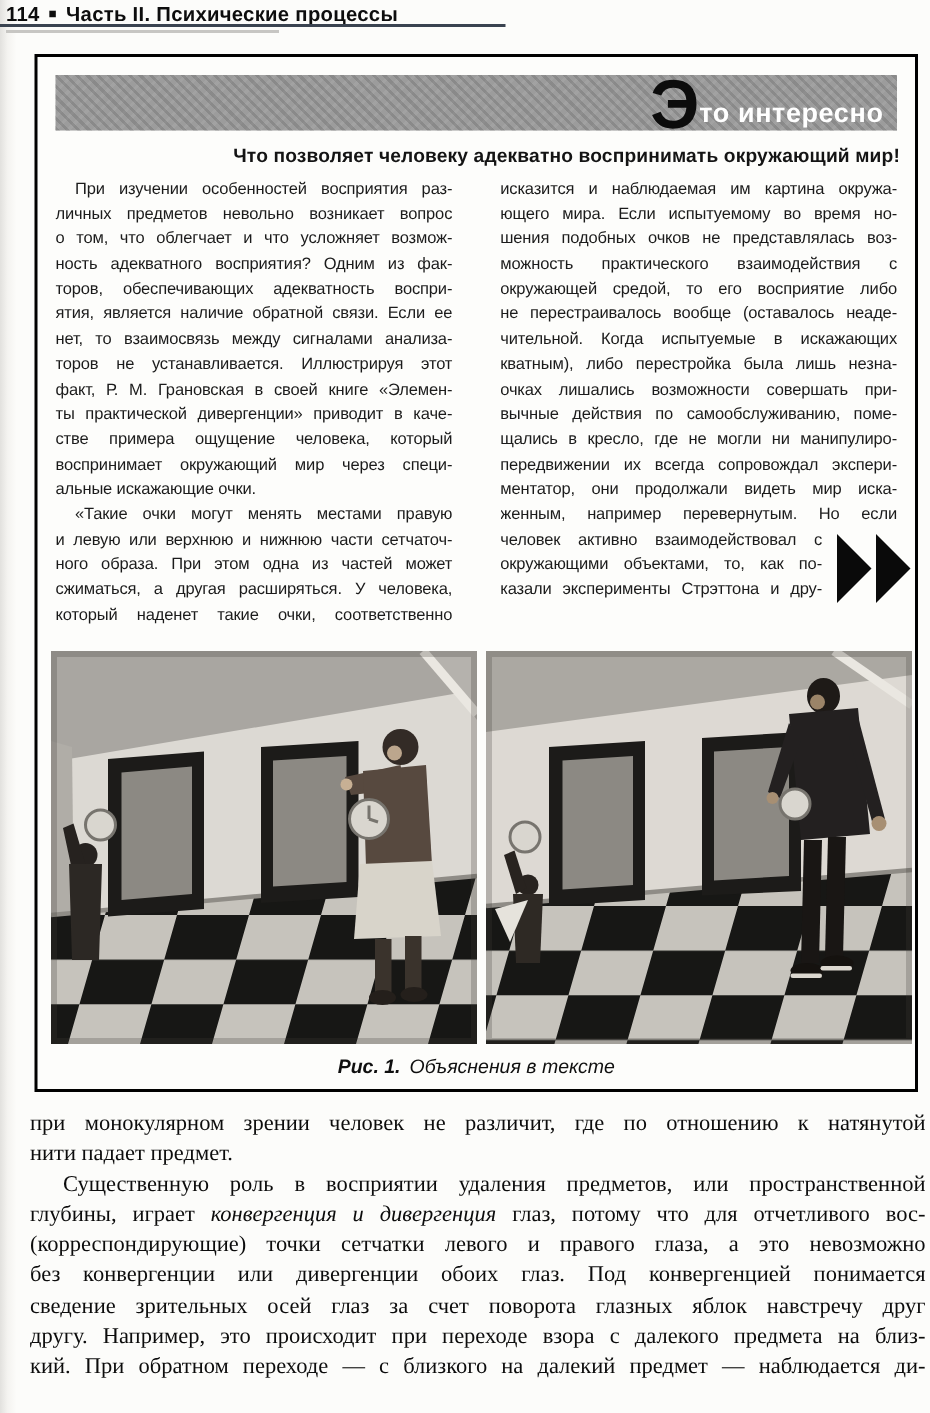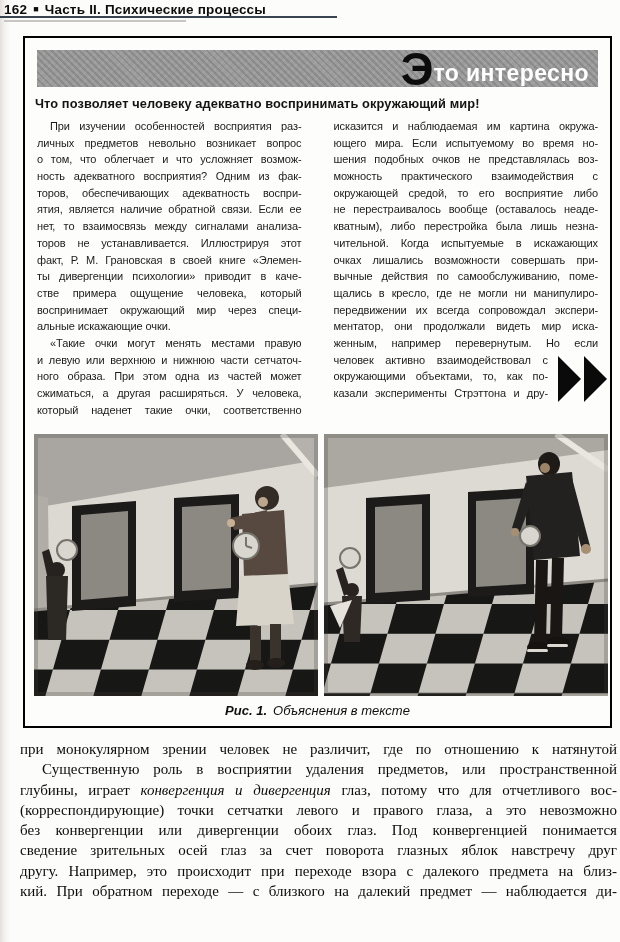--- a/index.html
+++ b/index.html
@@ -32,24 +32,24 @@
   .banner{
     margin:12px 12px 0;height:37px;
     background:
       repeating-linear-gradient(45deg, rgba(90,90,90,.28) 0 2px, rgba(0,0,0,0) 2px 5px),
       repeating-linear-gradient(-45deg, rgba(175,175,175,.30) 0 2px, rgba(0,0,0,0) 2px 6px),
       #9c9c9c;
     display:flex;justify-content:flex-end;align-items:flex-end;
     padding:0 9px 1px 0;box-sizing:border-box;
   }
   .binit{font-size:46px;font-weight:bold;color:#0c0c0c;line-height:.74;}
-  .brest{font-size:23px;font-weight:bold;color:#ffffff;letter-spacing:.4px;line-height:1.1;}
+  .brest{font-size:18px;font-weight:bold;color:#ffffff;letter-spacing:.4px;line-height:1.1;}
 
   .btitle{
-    margin:9px 10px 0;text-align:left;
+    margin:9px 10px 0;text-align:right;
     font-size:12.8px;font-weight:bold;color:#141414;letter-spacing:.1px;
   }
 
   .cols{display:flex;gap:32px;margin:7px 12px 0;}
   .col{flex:1;min-width:0;font-size:11px;letter-spacing:-.1px;color:#1b1b1b;}
   .col .tline{height:16.7px;line-height:16.7px;}
   .tline{
     overflow:hidden;
     text-align:justify;text-align-last:justify;
   }
@@ -80,21 +80,21 @@
   }
   .bodytext .tline{height:20.3px;line-height:20.3px;}
   .bodytext .tline.indent{text-indent:22px;}
 </style>
 </head>
 <body>
 
 <div class="page">
 
   <div class="runhead">
-    <span>162</span><span class="sq">■</span><span>Часть II. Психические процессы</span>
+    <span>114</span><span class="sq">■</span><span>Часть II. Психические процессы</span>
   </div>
   <div class="rule"></div>
   <div class="rule2"></div>
 
   <section class="ibox">
 
     <div class="banner">
       <span class="binit">Э</span>
         <span class="brest">то интересно</span>
     </div>
@@ -105,21 +105,21 @@
       <div class="col">
           <div class="tline indent"><span>При изучении особенностей восприятия раз-</span></div>
           <div class="tline"><span>личных предметов невольно возникает вопрос</span></div>
           <div class="tline"><span>о том, что облегчает и что усложняет возмож-</span></div>
           <div class="tline"><span>ность адекватного восприятия? Одним из фак-</span></div>
           <div class="tline"><span>торов, обеспечивающих адекватность воспри-</span></div>
           <div class="tline"><span>ятия, является наличие обратной связи. Если ее</span></div>
           <div class="tline"><span>нет, то взаимосвязь между сигналами анализа-</span></div>
           <div class="tline"><span>торов не устанавливается. Иллюстрируя этот</span></div>
           <div class="tline"><span>факт, Р. М. Грановская в своей книге «Элемен-</span></div>
-          <div class="tline"><span>ты дивергенции психологии» приводит в каче-</span></div>
+          <div class="tline"><span>ты практической дивергенции» приводит в каче-</span></div>
           <div class="tline"><span>стве примера ощущение человека, который</span></div>
           <div class="tline"><span>воспринимает окружающий мир через специ-</span></div>
           <div class="tline end"><span>альные искажающие очки.</span></div>
           <div class="tline indent"><span>«Такие очки могут менять местами правую</span></div>
           <div class="tline"><span>и левую или верхнюю и нижнюю части сетчаточ-</span></div>
           <div class="tline"><span>ного образа. При этом одна из частей может</span></div>
           <div class="tline"><span>сжиматься, а другая расширяться. У человека,</span></div>
           <div class="tline"><span>который наденет такие очки, соответственно</span></div>
         </div>
       <div class="col rightcol">
@@ -129,22 +129,22 @@
             <polygon points="26,0 49,23 26,46" fill="#0a0a0a"></polygon>
           </svg>
         </div>
         <div>
             <div class="tline"><span>исказится и наблюдаемая им картина окружа-</span></div>
             <div class="tline"><span>ющего мира. Если испытуемому во время но-</span></div>
             <div class="tline"><span>шения подобных очков не представлялась воз-</span></div>
             <div class="tline"><span>можность практического взаимодействия с</span></div>
             <div class="tline"><span>окружающей средой, то его восприятие либо</span></div>
             <div class="tline"><span>не перестраивалось вообще (оставалось неаде-</span></div>
+            <div class="tline"><span>чительной. Когда испытуемые в искажающих</span></div>
             <div class="tline"><span>кватным), либо перестройка была лишь незна-</span></div>
-            <div class="tline"><span>чительной. Когда испытуемые в искажающих</span></div>
             <div class="tline"><span>очках лишались возможности совершать при-</span></div>
             <div class="tline"><span>вычные действия по самообслуживанию, поме-</span></div>
             <div class="tline"><span>щались в кресло, где не могли ни манипулиро-</span></div>
             <div class="tline"><span>передвижении их всегда сопровождал экспери-</span></div>
             <div class="tline"><span>ментатор, они продолжали видеть мир иска-</span></div>
             <div class="tline"><span>женным, например перевернутым. Но если</span></div>
             <div class="tline narrow"><span>человек активно взаимодействовал с</span></div>
             <div class="tline narrow"><span>окружающими объектами, то, как по-</span></div>
             <div class="tline narrow"><span>казали эксперименты Стрэттона и дру-</span></div>
           </div>
@@ -243,20 +243,21 @@
     </div>
 
     <div class="caption">
       <span class="cap-label">Рис. 1.</span><span class="cap-text">Объяснения в тексте</span>
     </div>
 
   </section>
 
   <div class="bodytext">
       <div class="tline"><span>при монокулярном зрении человек не различит, где по отношению к натянутой</span></div>
+      <div class="tline end"><span>нити падает предмет.</span></div>
       <div class="tline indent"><span>Существенную роль в восприятии удаления предметов, или пространственной</span></div>
       <div class="tline"><span>глубины, играет </span><span class="em">конвергенция и дивергенция</span><span> глаз, потому что для отчетливого вос-</span></div>
       <div class="tline"><span>(корреспондирующие) точки сетчатки левого и правого глаза, а это невозможно</span></div>
       <div class="tline"><span>без конвергенции или дивергенции обоих глаз. Под конвергенцией понимается</span></div>
       <div class="tline"><span>сведение зрительных осей глаз за счет поворота глазных яблок навстречу друг</span></div>
       <div class="tline"><span>другу. Например, это происходит при переходе взора с далекого предмета на близ-</span></div>
       <div class="tline"><span>кий. При обратном переходе — с близкого на далекий предмет — наблюдается ди-</span></div>
     </div>
 
 </div>

